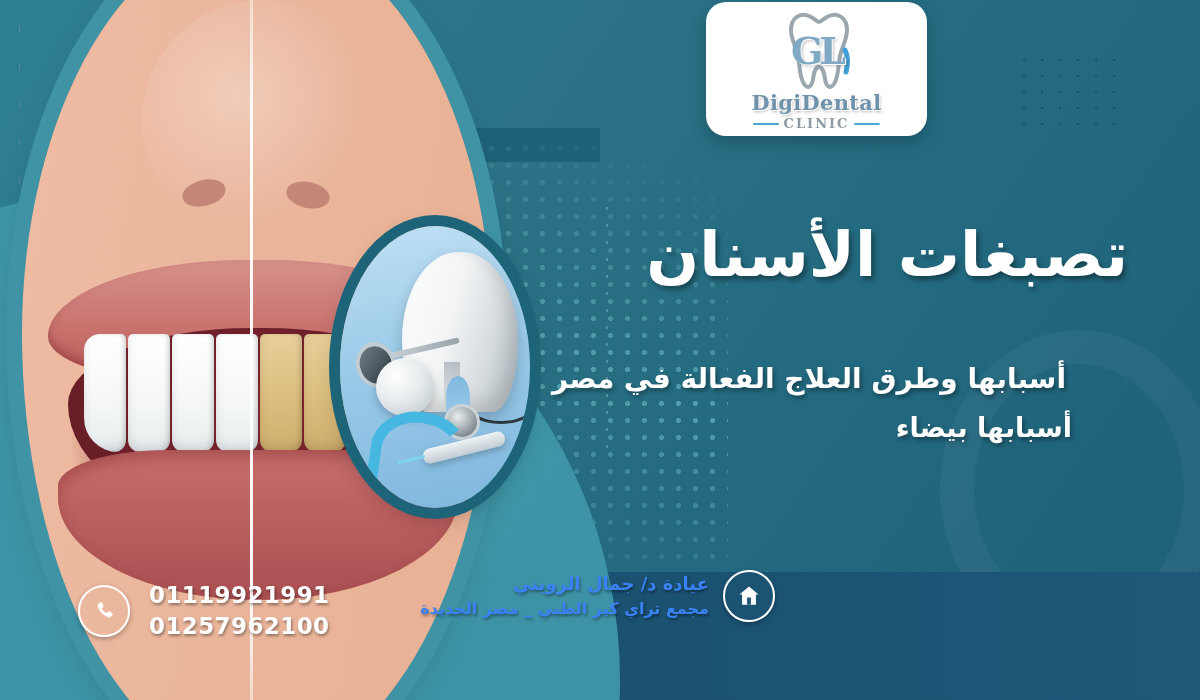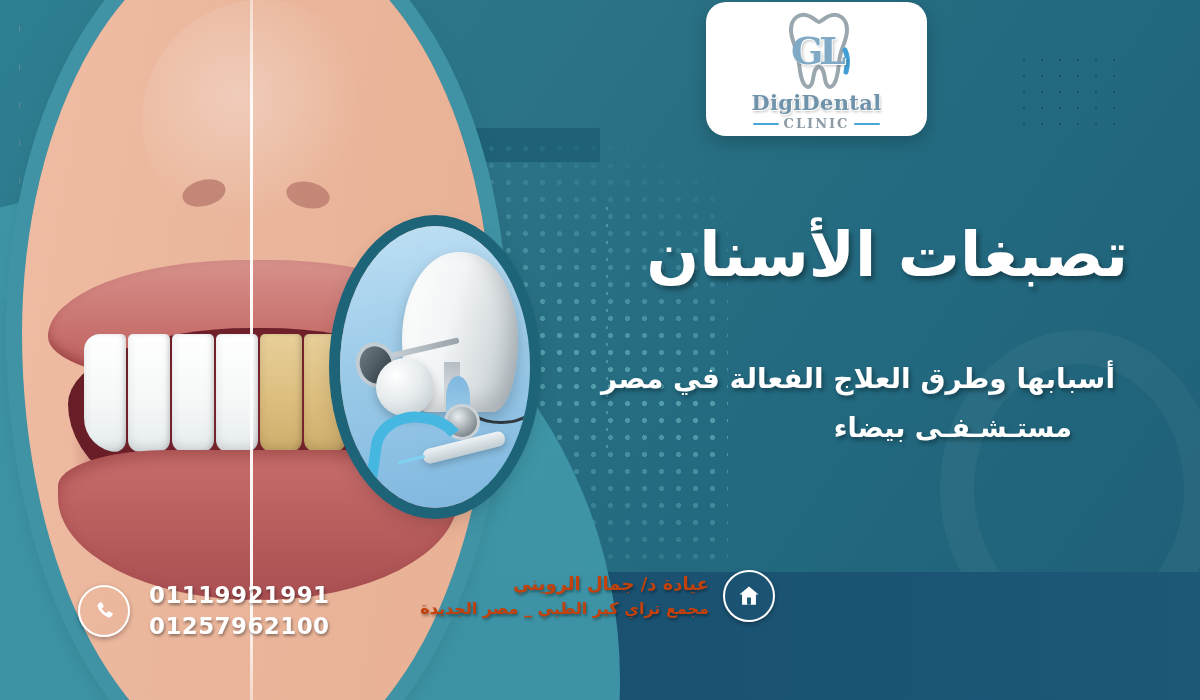--- a/index.html
+++ b/index.html
@@ -221,38 +221,38 @@
 
   
   .headline{
     position:absolute;right:72px;top:222px;width:560px;
     text-align:right;
     font-size:62px;line-height:1.05;font-weight:700;color:#ffffff;
     text-shadow:3px 4px 5px rgba(0,0,0,.35);
     letter-spacing:0px;
   }
   .subline1{
-    position:absolute;right:62px;top:362px;width:560px;
-    text-align:center;font-size:28px;font-weight:700;color:#ffffff;
+    position:absolute;right:88px;top:362px;width:560px;
+    text-align:left;font-size:28px;font-weight:700;color:#ffffff;
     text-shadow:2px 3px 4px rgba(0,0,0,.35);
   }
   .subline2{
     position:absolute;right:128px;top:412px;width:500px;
     text-align:right;font-size:27px;font-weight:700;color:#ffffff;
     text-shadow:2px 3px 4px rgba(0,0,0,.35);
   }
 
   
   .contact{
     position:absolute;left:0;right:0;bottom:34px;height:96px;
   }
   .addr-group{
     position:absolute;right:425px;top:0;display:flex;align-items:center;gap:14px;
   }
-  .addr-lines{text-align:right;color:#c2410c;}
+  .addr-lines{text-align:right;color:#3b82f6;}
   .addr-lines div{
     font-size:16px;font-weight:700;line-height:1.48;
     text-shadow:1px 2px 3px rgba(0,0,0,.4);
     white-space:nowrap;
   }
   .addr-lines div.l1{font-size:18px;}
   .phone-group{
     position:absolute;left:78px;top:10px;display:flex;align-items:center;gap:19px;
     flex-direction:row-reverse;
   }
@@ -332,21 +332,21 @@
     <div class="logo-word">DigiDental</div>
     <div class="logo-sub">
       <span class="ln"></span>
       <span class="txt">CLINIC</span>
       <span class="ln"></span>
     </div>
   </div>
 
   <div class="headline">تصبغات الأسنان</div>
   <div class="subline1">أسبابها وطرق العلاج الفعالة في مصر</div>
-  <div class="subline2">مستـشـفـى بيضاء</div>
+  <div class="subline2">أسبابها بيضاء</div>
 
   <div class="contact">
 
     <div class="addr-group">
       <div class="ico-circle">
         <svg width="26" height="26" viewBox="0 0 24 24" aria-hidden="true">
           <path d="M12 3.2 3.2 10.6h2.4V20h12.8v-9.4h2.4L12 3.2z" fill="#ffffff"></path>
           <rect x="10.2" y="13.4" width="3.6" height="6.6" fill="#1d5877"></rect>
         </svg>
       </div>

